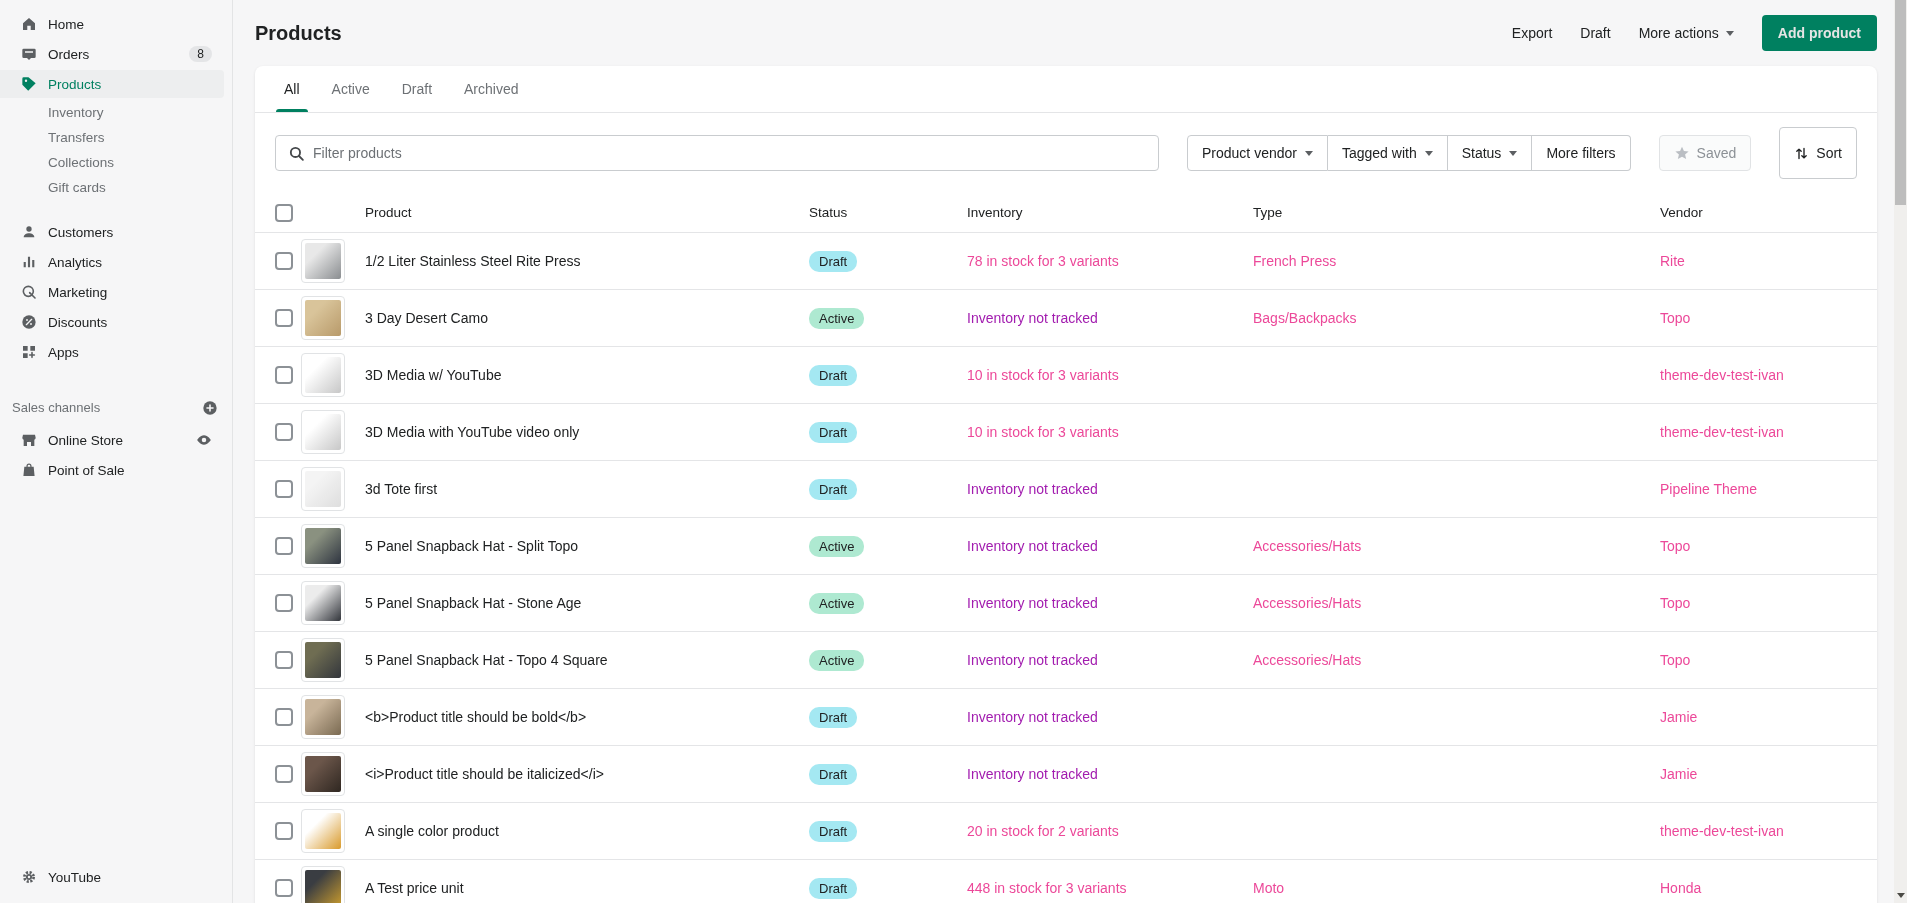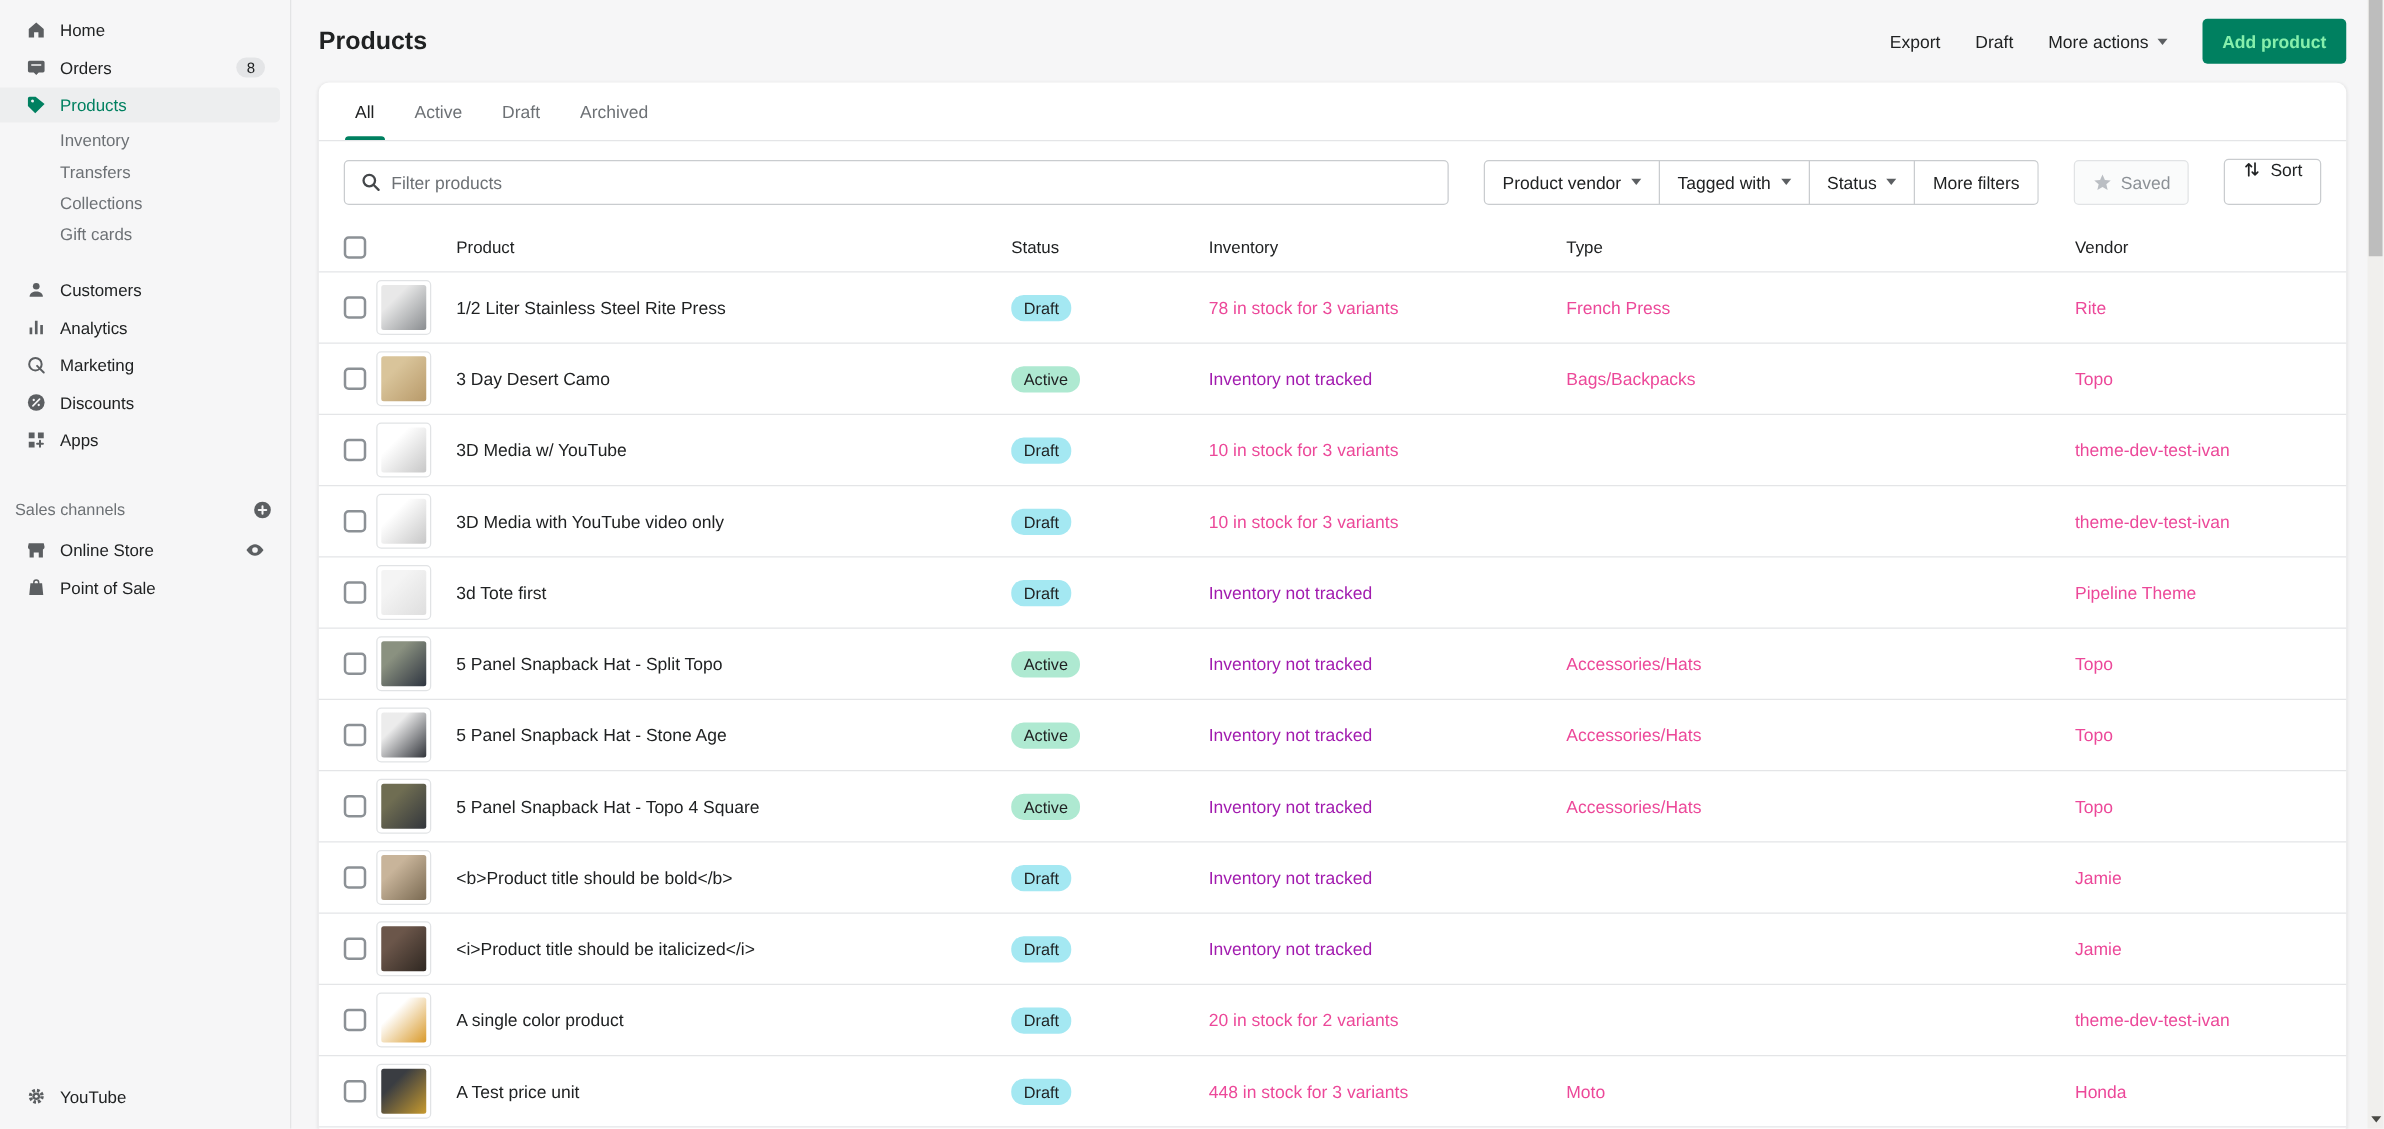--- a/index.html
+++ b/index.html
@@ -30,21 +30,21 @@
 
   
   .main { flex:1; padding:0 30px 0 22px; position:relative; }
   .page-head { height:66px; display:flex; align-items:center; }
   .page-title { font-size:20px; font-weight:600; color:#202223; }
   .head-actions { margin-left:auto; display:flex; align-items:center; gap:28px; }
   .txt-btn { font-size:14px; color:#202223; cursor:pointer; background:none; border:none;
     font-family:inherit; display:flex; align-items:center; gap:7px; }
   .caret { width:0; height:0; border-left:4.5px solid transparent;
     border-right:4.5px solid transparent; border-top:5px solid #5c5f62; display:inline-block; }
-  .btn-primary { background:#008060; color:#86efac; border:none; border-radius:4px;
+  .btn-primary { background:#008060; color:#e5e5e5; border:none; border-radius:4px;
     height:36px; padding:0 16px; font-size:14px; font-weight:600; cursor:pointer;
     font-family:inherit; }
 
   
   .card { background:#fff; border-radius:8px 8px 0 0; box-shadow:0 1px 3px rgba(0,0,0,.1);
     height:840px; }
   .tabs { display:flex; align-items:stretch; height:47px; border-bottom:1px solid #e4e5e7;
     padding:0 13px; }
   .tab { padding:0 16px; display:flex; align-items:center; font-size:14px; color:#6d7175;
     cursor:pointer; position:relative; }
@@ -60,22 +60,22 @@
   .search input::placeholder { color:#6d7175; }
   .seg { display:flex; }
   .seg .fbtn { border:1px solid #c9cccf; border-left-width:0; background:#fff; height:36px;
     padding:0 14px; font-size:14px; color:#202223; display:flex; align-items:center; gap:8px;
     cursor:pointer; font-family:inherit; white-space:nowrap; }
   .seg .fbtn:first-child { border-left-width:1px; border-radius:4px 0 0 4px; }
   .seg .fbtn:last-child { border-radius:0 4px 4px 0; }
   .ghost-btn { border:1px solid #e1e3e5; background:#fafbfb; color:#8c9196; height:36px;
     padding:0 14px; border-radius:4px; font-size:14px; display:flex; align-items:center;
     gap:7px; cursor:default; font-family:inherit;text-align:right; }
-  .sort-btn { border:1px solid #c9cccf; background:#fff; color:#202223; height:37px;
-    padding:0 14px; border-radius:4px; font-size:14px; display:flex; align-items:flex-start;
+  .sort-btn { border:1px solid #c9cccf; background:#fff; color:#202223; height:52px;
+    padding:0 14px; border-radius:4px; font-size:14px; display:flex; align-items:center;
     gap:7px; cursor:pointer; font-family:inherit; }
 
   
   .grid { display:grid; grid-template-columns:26px 64px 444px 158px 286px 407px 1fr;
     align-items:center; padding-left:20px; }
   .thead { height:40px; border-bottom:1px solid #e4e5e7; font-size:13.5px; color:#202223; }
   .row { height:57px; border-bottom:1px solid #e4e5e7; }
   .cb { width:18px; height:18px; border:2px solid #8c9196; border-radius:4px; background:#fff;
     cursor:pointer; }
   .thumb { width:44px; height:44px; border:1px solid #e1e3e5; border-radius:4px; background:#fff;

